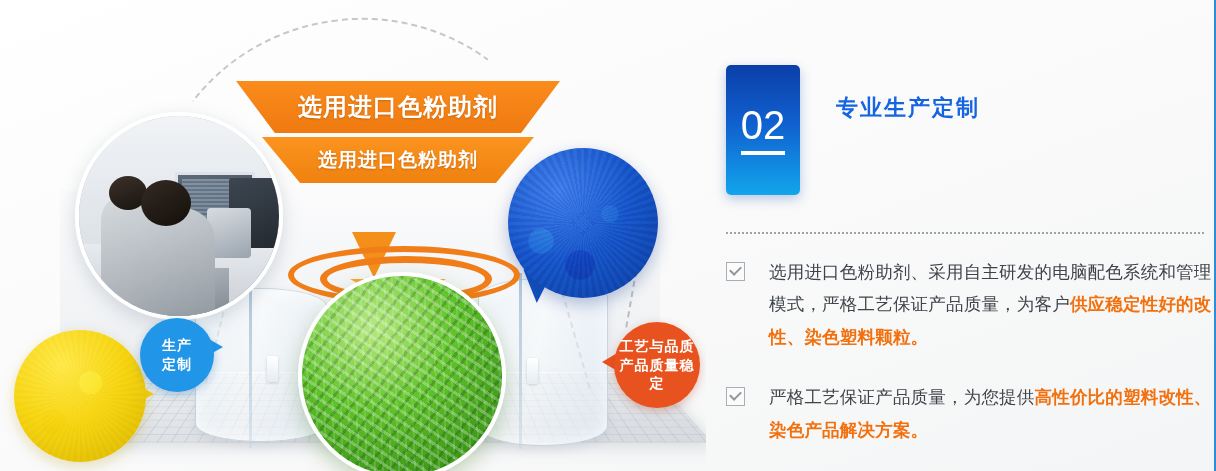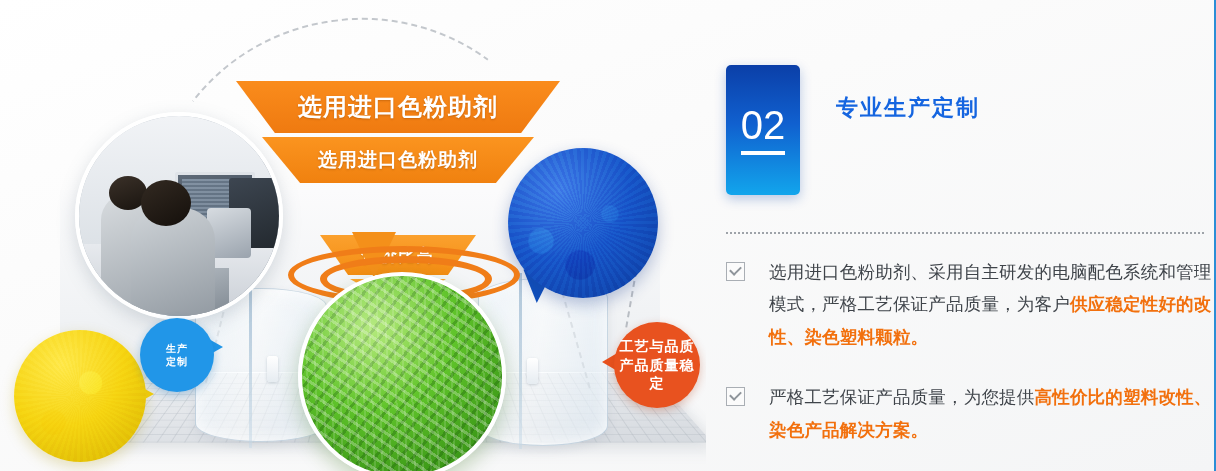--- a/index.html
+++ b/index.html
@@ -157,21 +157,21 @@
     background:linear-gradient(180deg,#fba630 0%,#f38d12 100%);
     clip-path:polygon(0 0,100% 0,60% 100%,40% 100%);}
   .funnel-spout{position:absolute;left:352px;top:232px;width:0;height:0;
     border-left:22px solid transparent;border-right:22px solid transparent;
     border-top:46px solid #f4901a;}
 
   
   .badge{position:absolute;border-radius:50%;color:#fff;font-weight:bold;
     display:flex;flex-direction:column;align-items:center;justify-content:center;
     line-height:1.35;text-align:center;letter-spacing:1px;}
-  .badge-blue{left:140px;top:318px;width:74px;height:74px;background:#2196e8;font-size:10px;
+  .badge-blue{left:140px;top:318px;width:74px;height:74px;background:#2196e8;font-size:14px;
     box-shadow:0 3px 10px rgba(20,110,180,.32);}
   .badge-blue-tail{position:absolute;left:207px;top:338px;width:0;height:0;
     border-top:9px solid transparent;border-bottom:9px solid transparent;
     border-left:16px solid #2196e8;}
   .badge-orange{left:614px;top:322px;width:86px;height:86px;background:#e8521f;font-size:14px;
     box-shadow:0 3px 10px rgba(180,60,20,.30);}
   .badge-orange-tail{position:absolute;left:602px;top:352px;width:0;height:0;
     border-top:10px solid transparent;border-bottom:10px solid transparent;
     border-right:17px solid #e8521f;}
 
@@ -243,21 +243,20 @@
 
     <div class="blue-tail"></div>
     <div class="blue-circle"></div>
 
     <div class="yellow-tail"></div>
     <div class="yellow-circle"></div>
 
     <div class="funnel">
       <div class="tier t1">选用进口色粉助剂</div>
       <div class="tier t2">选用进口色粉助剂</div>
-      <div class="tier t4">性价比高</div>
       <div class="tier t5"></div>
     </div>
     <div class="funnel-spout"></div>
 
     <div class="ring ring-outer"></div>
     <div class="ring ring-inner"></div>
 
     <div class="green-sphere"></div>
 
     <div class="badge-blue-tail"></div>

